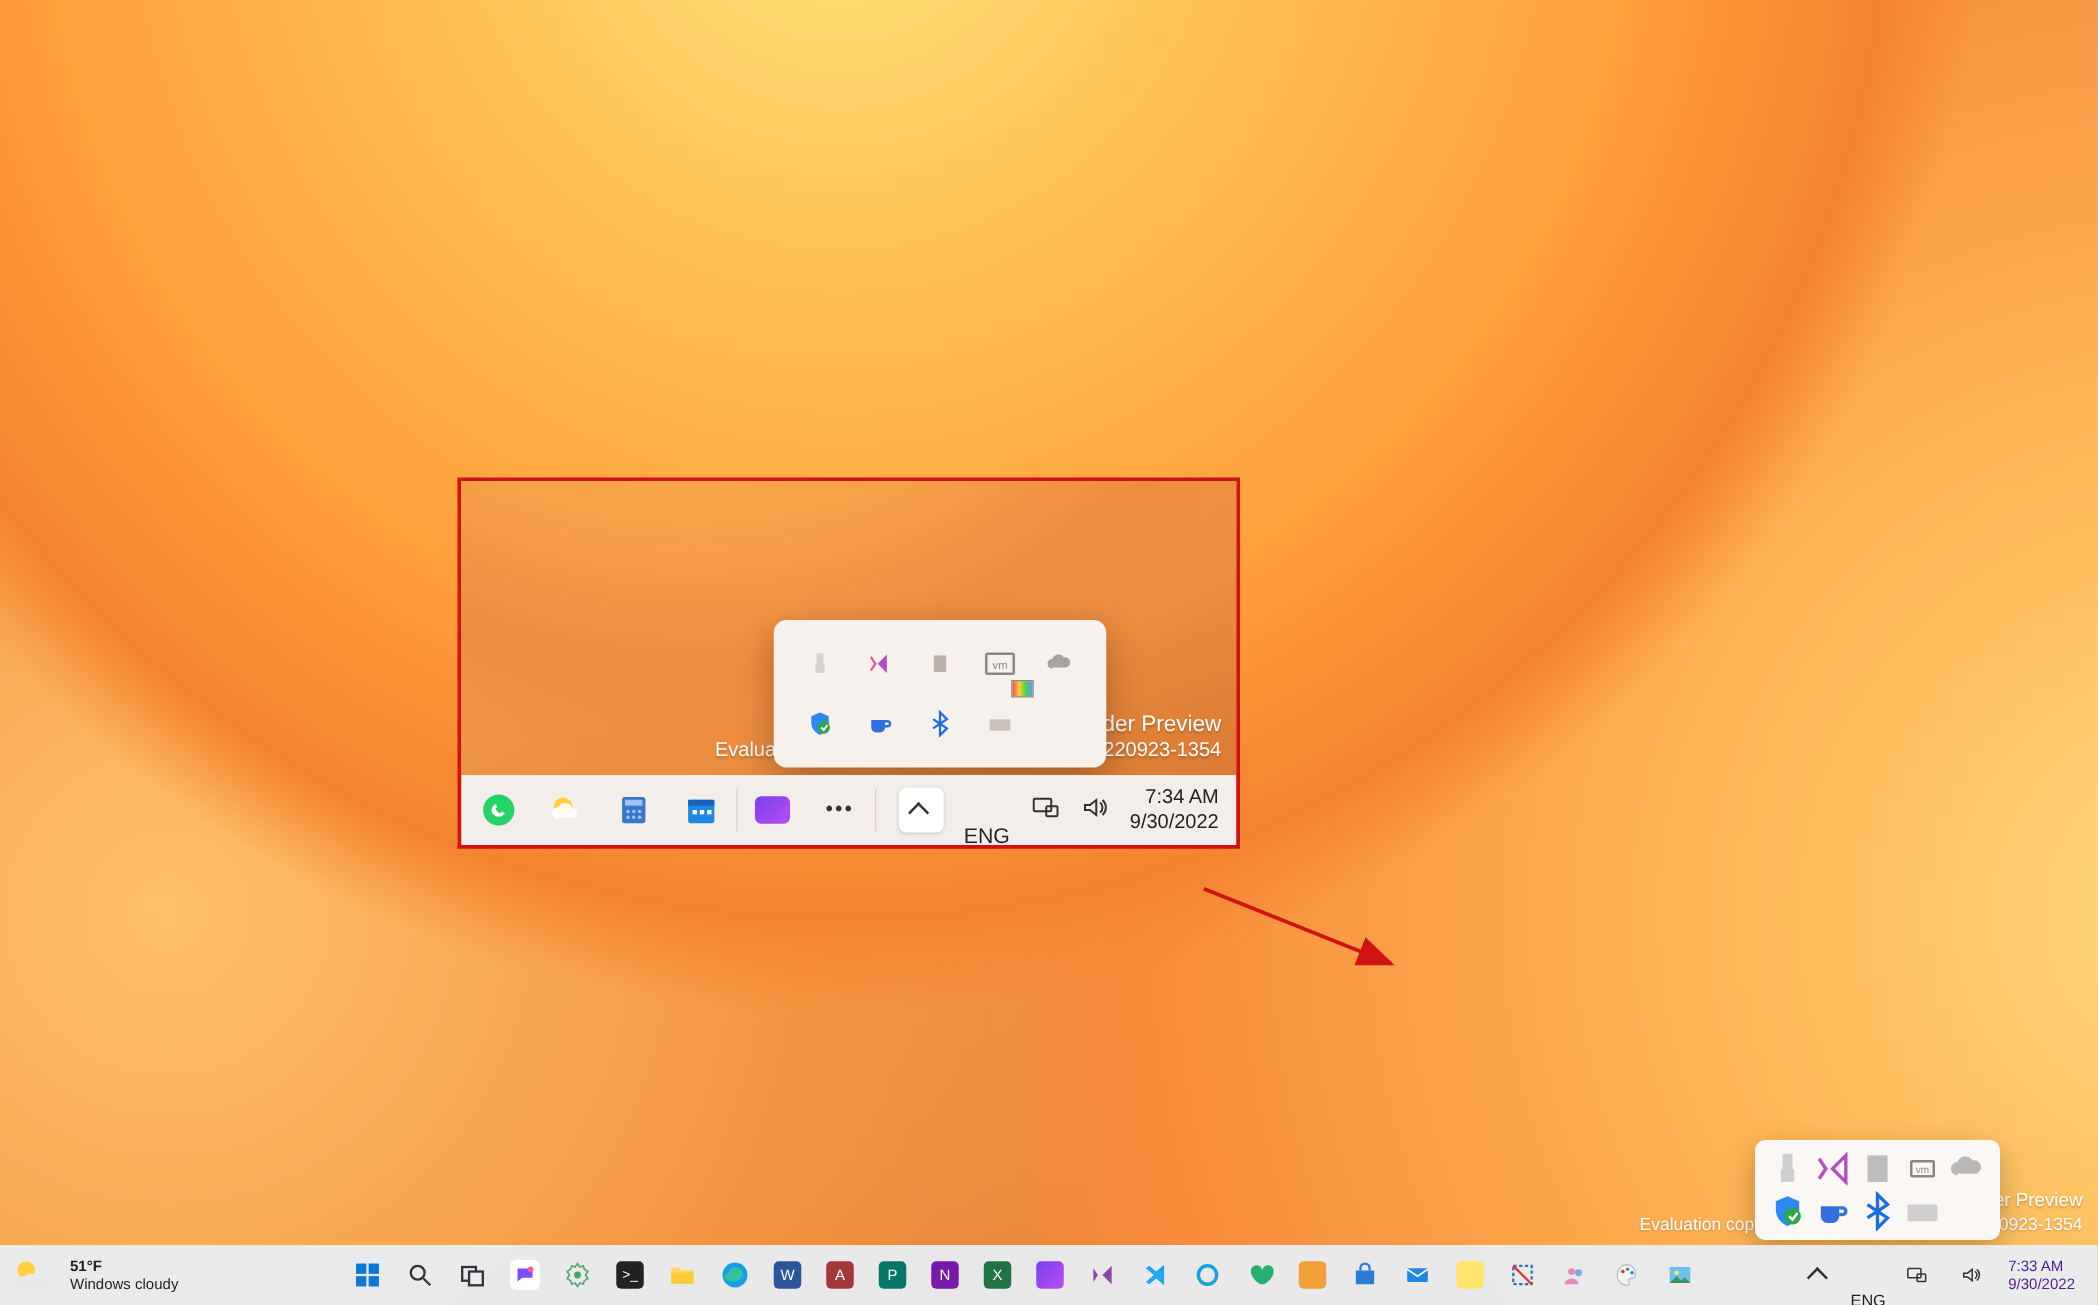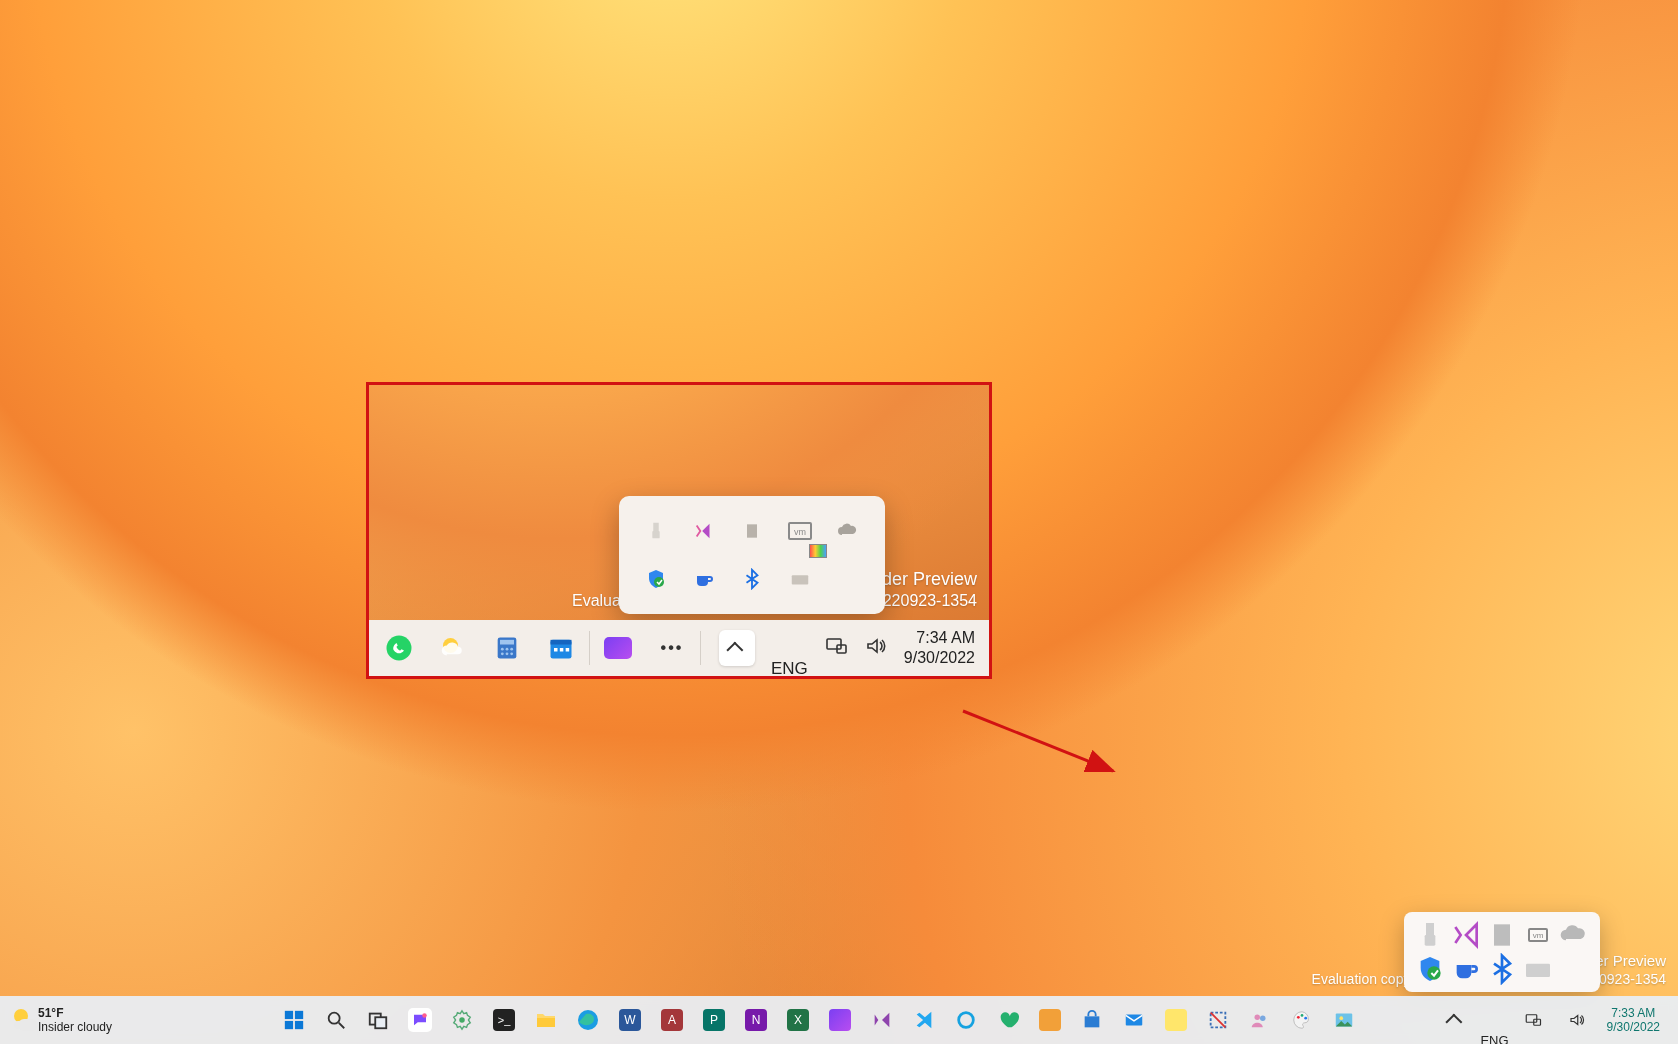--- a/index.html
+++ b/index.html
@@ -20,33 +20,33 @@
   }
   .watermark.wm1 { bottom: 56px; }
   .watermark.wm1 .l1 { font-size: 15px; }
   
   .taskbar {
     position: absolute; left: 0; right: 0; bottom: 0; height: 48px;
     background: #e9eef4f0; backdrop-filter: blur(4px);
     display: flex; align-items: center;
     padding: 0 6px;
   }
-  .tb-left { display:flex; align-items:center; gap:0; padding-left:6px; min-width:210px;}
+  .tb-left { display:flex; align-items:center; gap:18px; padding-left:6px; min-width:210px;}
   .weather-ico { width:26px; height:26px; position:relative; }
   .weather-ico .sun { position:absolute; top:2px; left:2px; width:14px;height:14px;border-radius:50%; background:#ffcf3d;}
   .weather-ico .cloud { position:absolute; bottom:2px; right:0; width:20px;height:12px;border-radius:10px; background:#e9e9e9; box-shadow:-6px 0 0 -2px #e9e9e9;}
   .weather-text { font-size:12px; color:#222; line-height:14px;}
   .weather-text .t1{font-weight:600;}
   .tb-center { flex:1; display:flex; justify-content:center; align-items:center; gap:2px;}
   .tb-center .app, .tb-right .sys-icon {
     width:40px; height:40px; display:flex; align-items:center; justify-content:center;
     border-radius:6px;
   }
   .tb-right { display:flex; align-items:center; gap:4px; min-width:250px; justify-content:flex-end; padding-right:6px;}
-  .tb-right .clock { font-size:12px; text-align:center; line-height:14px; color:#0f766e; padding:0 6px;}
+  .tb-right .clock { font-size:12px; text-align:left; line-height:14px; color:#4c1d95; padding:0 6px;}
   .lang { font-size:13px; color:#222;margin-top:41px;}
   
   .ic { width:24px;height:24px;border-radius:5px; display:flex;align-items:center;justify-content:center; font-size:13px; color:#fff;}
   .ic svg{width:18px;height:18px;}
   .square { width:22px;height:22px;border-radius:4px;}
   
   .tray-flyout-small {
     position:absolute; bottom:52px; right: 78px;
     background:#faf7f5; border-radius:8px; box-shadow:0 8px 24px rgba(0,0,0,.25);
     padding:8px 10px; display:grid; grid-template-columns:repeat(5,32px); grid-auto-rows:30px; gap:4px;
@@ -287,21 +287,21 @@
   </svg>
 
   <div class="taskbar">
     <div class="tb-left">
       <div class="weather-ico">
           <div class="sun"></div>
           <div class="cloud"></div>
         </div>
       <div class="weather-text">
         <div class="t1">51°F</div>
-        <div class="t2">Insider cloudy</div>
+        <div class="t2">Windows cloudy</div>
       </div>
     </div>
 
     <div class="tb-center">
       <div class="app">
           <svg width="22" height="22" viewBox="0 0 24 24">
             <rect x="2" y="2" width="9" height="9" fill="#0b78d6"></rect>
             <rect x="13" y="2" width="9" height="9" fill="#0b78d6"></rect>
             <rect x="2" y="13" width="9" height="9" fill="#0b78d6"></rect>
             <rect x="13" y="13" width="9" height="9" fill="#0b78d6"></rect>

